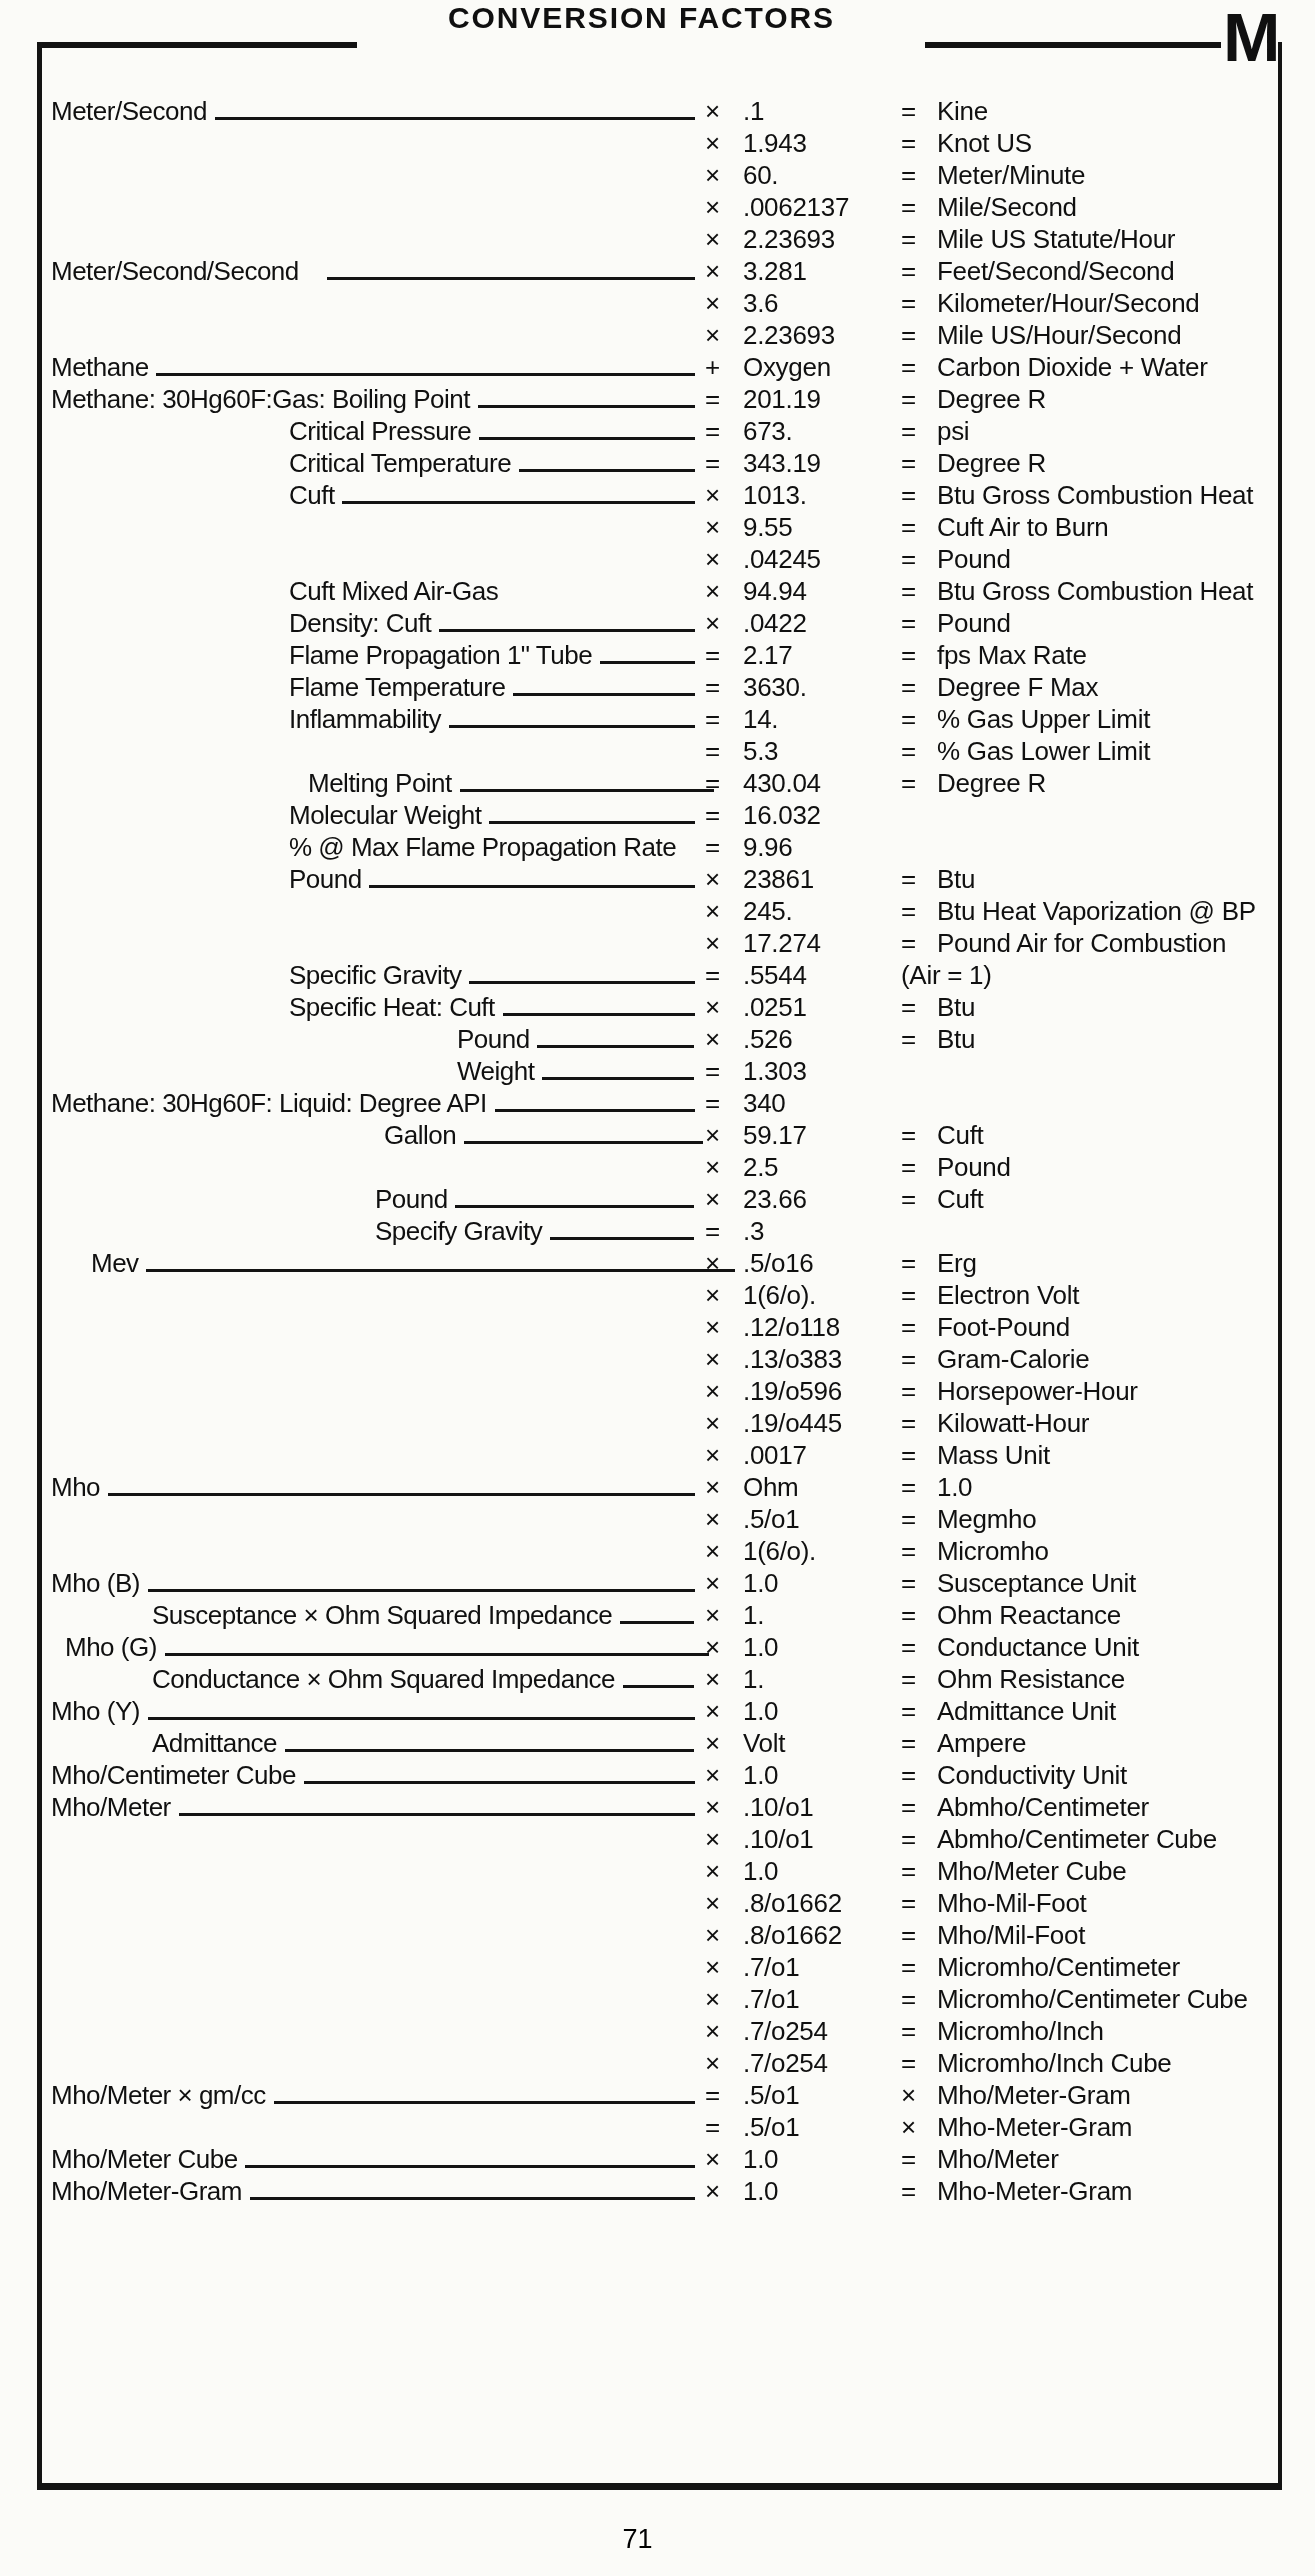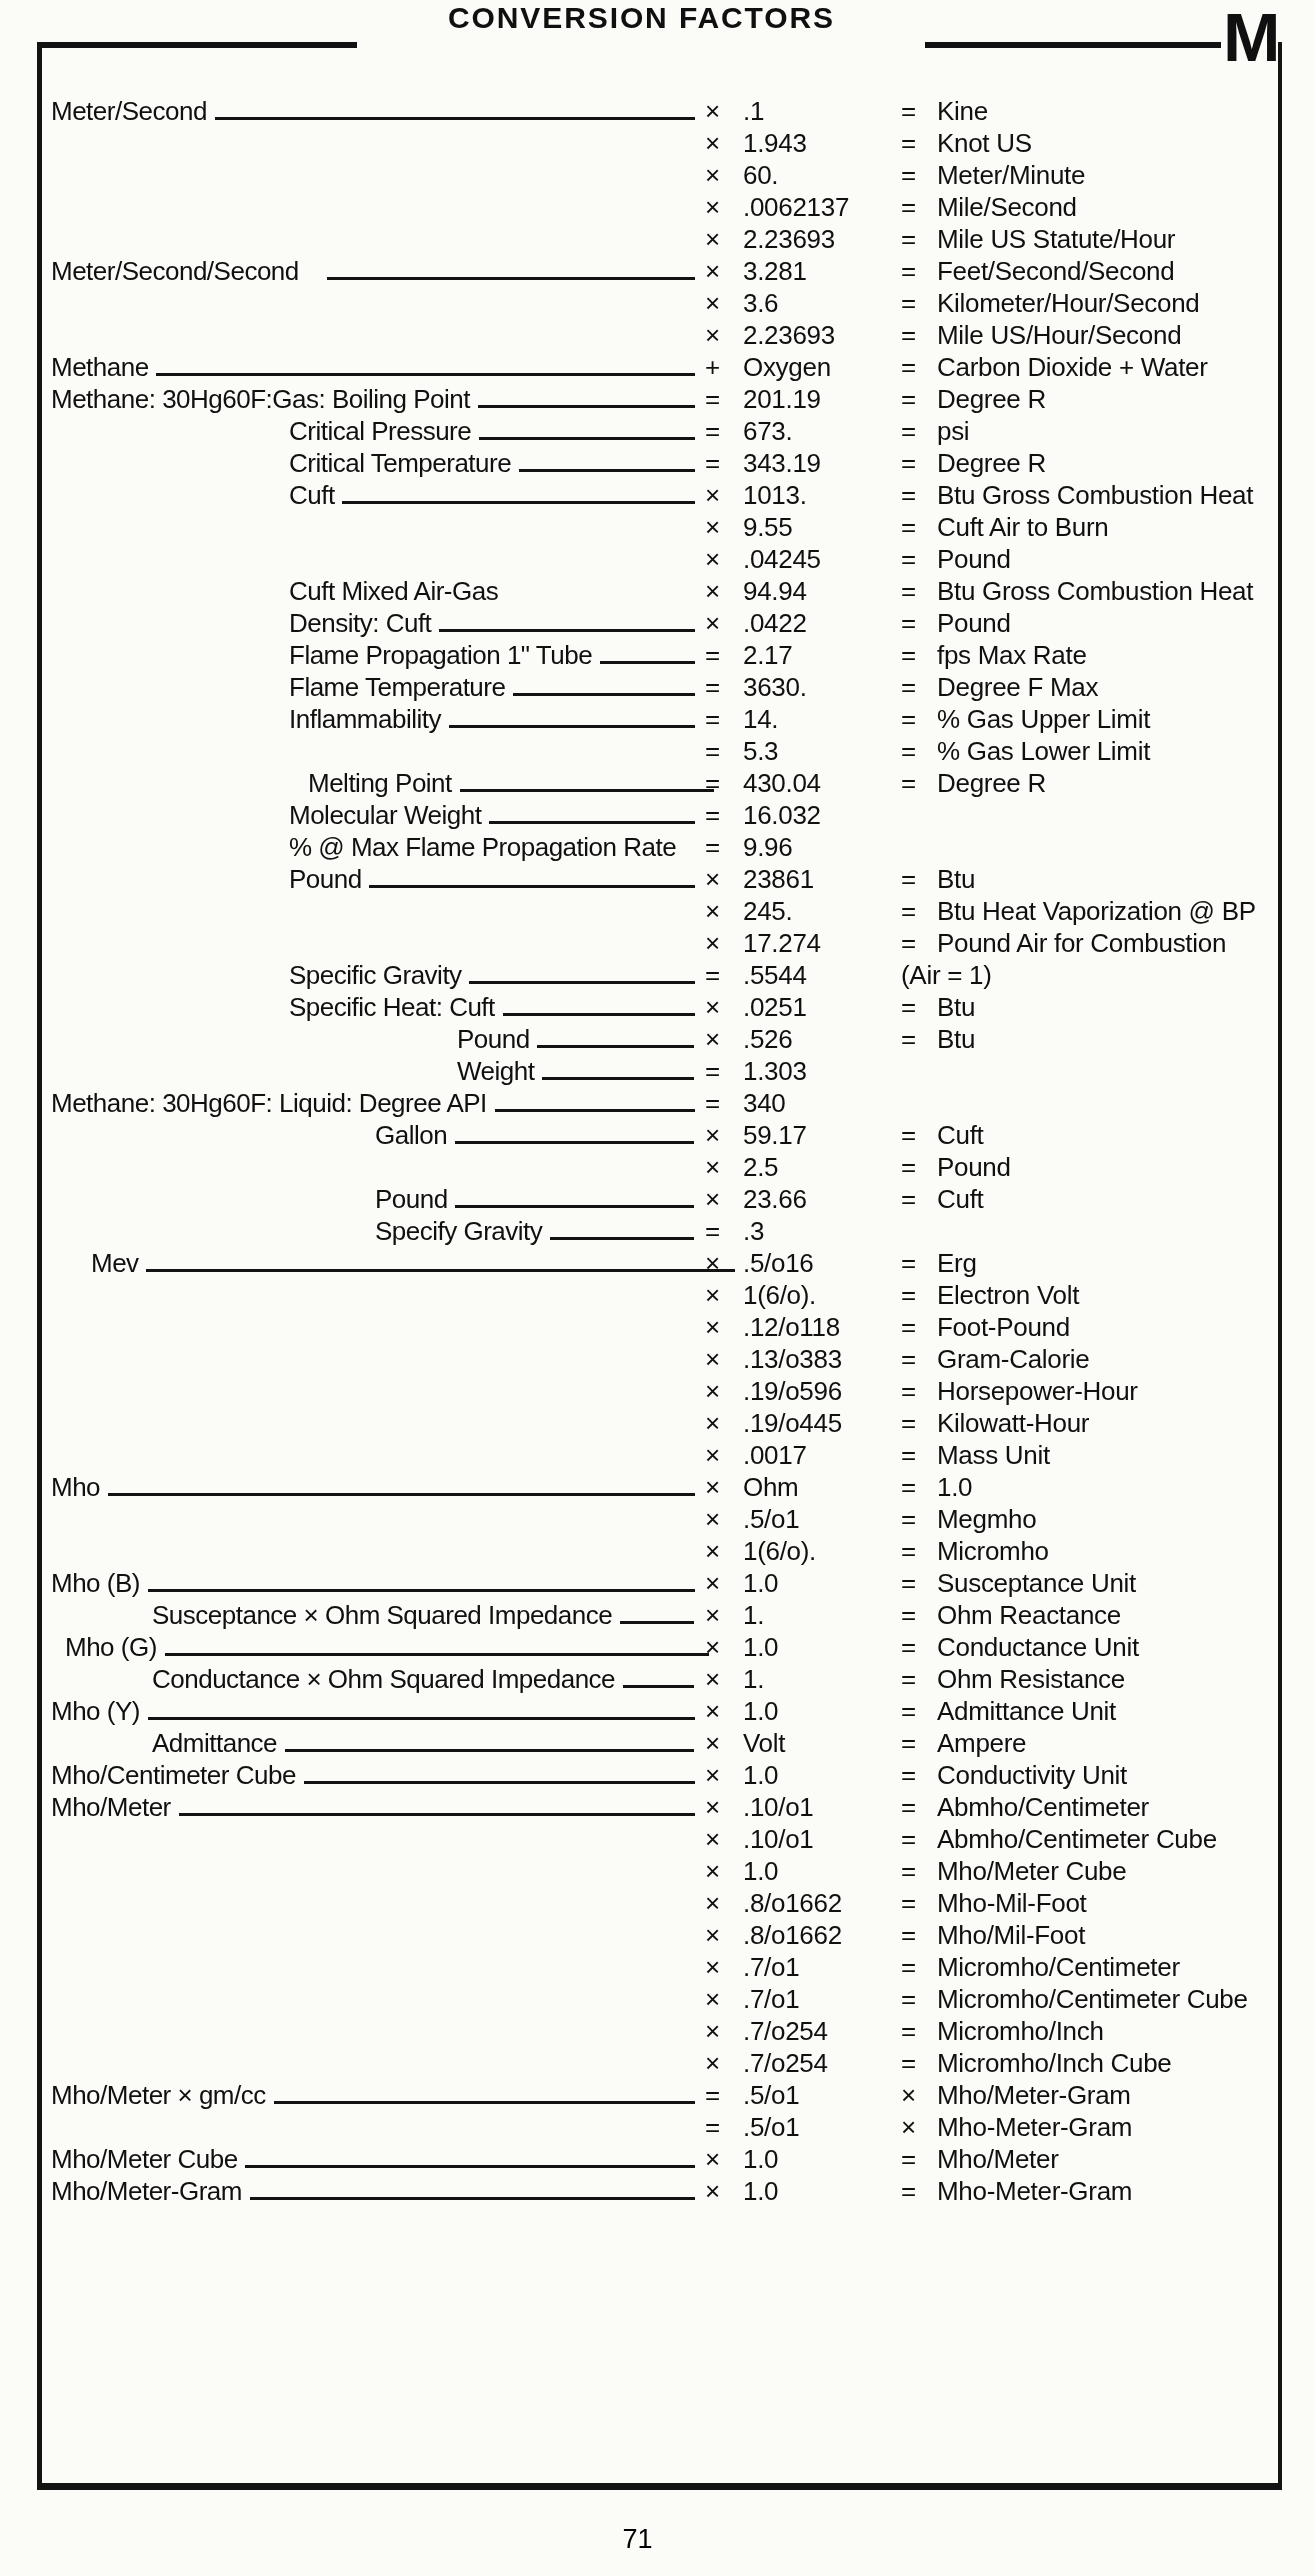--- a/index.html
+++ b/index.html
@@ -321,21 +321,21 @@
     </div>
     <div class="row">
       <div class="labelwrap" style="left: 51px; width: 647px;">
         <span class="label">Methane: 30Hg60F: Liquid: Degree API</span>
         <span class="leader"></span>
       </div>
       <div class="op">=</div>
       <div class="value">340</div>
     </div>
     <div class="row">
-      <div class="labelwrap" style="left: 375px; width: 322px;">
+      <div class="labelwrap" style="left: 384px; width: 322px;">
         <span class="label">Gallon</span>
         <span class="leader"></span>
       </div>
       <div class="op">×</div>
       <div class="value">59.17</div>
       <div class="op2">=</div>
       <div class="result">Cuft</div>
     </div>
     <div class="row">
       <div class="op">×</div>

